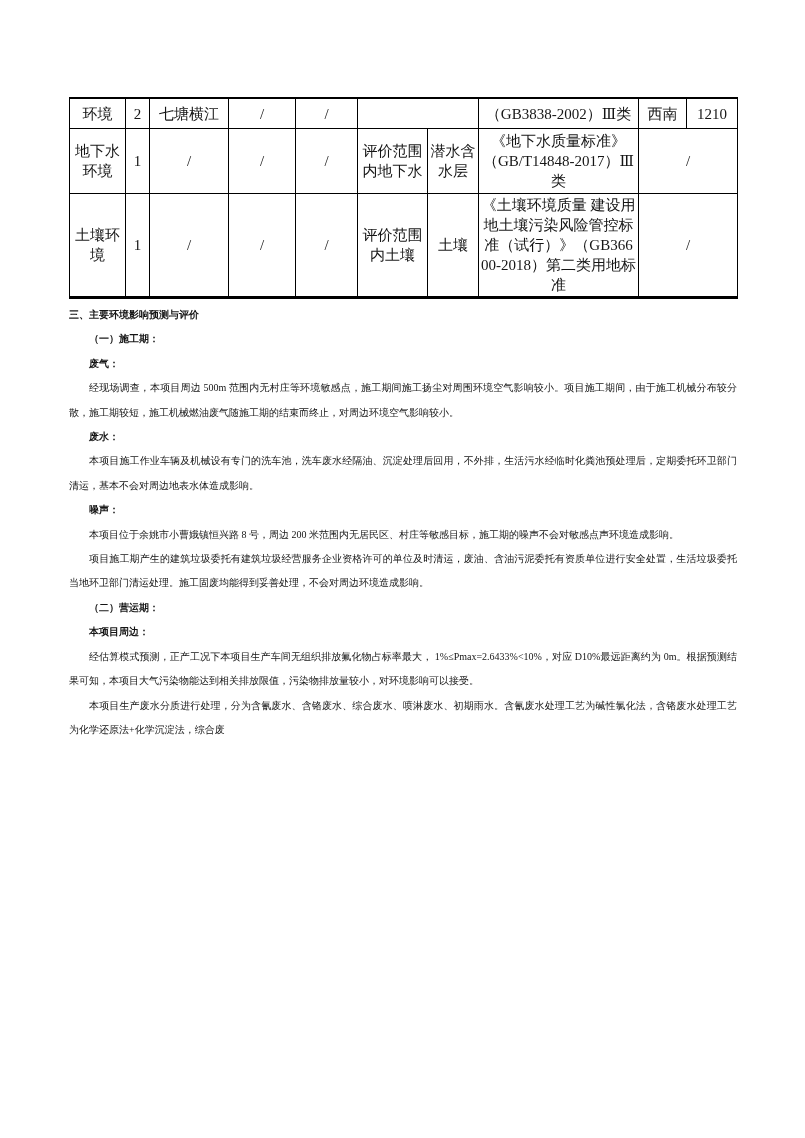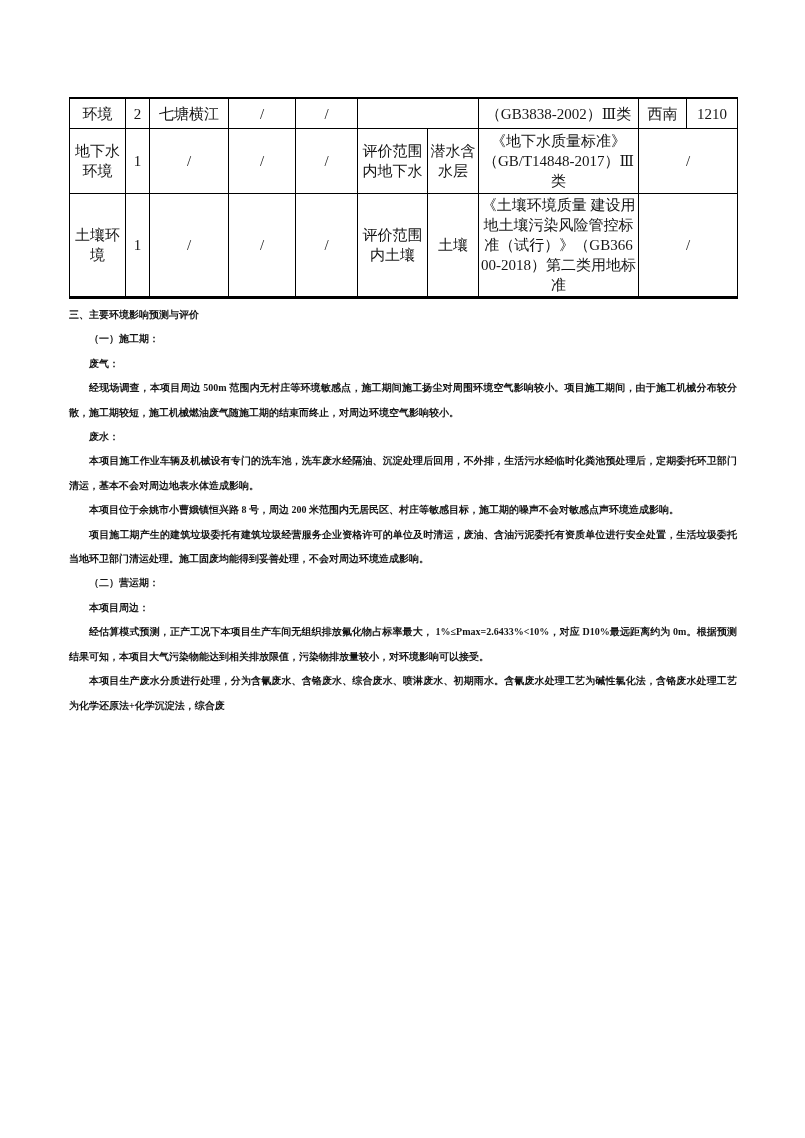--- a/index.html
+++ b/index.html
@@ -52,21 +52,20 @@
   }
   .h-sub{
     font-family:"Liberation Sans","DejaVu Sans",sans-serif;
     font-weight:700;
     text-indent:2em;
   }
   .para{
     text-indent:2em;
     text-align:justify;
     text-justify:inter-ideograph;
-    font-weight:bold;
   }
 </style>
 </head>
 <body>
 
 <div class="page">
 
   <table class="env-table">
     <colgroup>
       <col style="width:56px">
@@ -117,20 +116,21 @@
     </tbody>
   </table>
 
   <div class="content">
     <p class="h-main">三、主要环境影响预测与评价</p>
     <p class="h-sub">（一）施工期：</p>
     <p class="h-sub">废气：</p>
     <p class="para">经现场调查，本项目周边 500m 范围内无村庄等环境敏感点，施工期间施工扬尘对周围环境空气影响较小。项目施工期间，由于施工机械分布较分散，施工期较短，施工机械燃油废气随施工期的结束而终止，对周边环境空气影响较小。</p>
     <p class="h-sub">废水：</p>
     <p class="para">本项目施工作业车辆及机械设有专门的洗车池，洗车废水经隔油、沉淀处理后回用，不外排，生活污水经临时化粪池预处理后，定期委托环卫部门清运，基本不会对周边地表水体造成影响。</p>
+    <p class="h-sub">噪声：</p>
     <p class="para">本项目位于余姚市小曹娥镇恒兴路 8 号，周边 200 米范围内无居民区、村庄等敏感目标，施工期的噪声不会对敏感点声环境造成影响。</p>
     <p class="para">项目施工期产生的建筑垃圾委托有建筑垃圾经营服务企业资格许可的单位及时清运，废油、含油污泥委托有资质单位进行安全处置，生活垃圾委托当地环卫部门清运处理。施工固废均能得到妥善处理，不会对周边环境造成影响。</p>
     <p class="h-sub">（二）营运期：</p>
     <p class="h-sub">本项目周边：</p>
     <p class="para">经估算模式预测，正产工况下本项目生产车间无组织排放氟化物占标率最大， 1%≤Pmax=2.6433%&lt;10%，对应 D10%最远距离约为 0m。根据预测结果可知，本项目大气污染物能达到相关排放限值，污染物排放量较小，对环境影响可以接受。</p>
     <p class="para">本项目生产废水分质进行处理，分为含氰废水、含铬废水、综合废水、喷淋废水、初期雨水。含氰废水处理工艺为碱性氯化法，含铬废水处理工艺为化学还原法+化学沉淀法，综合废</p>
   </div>
 
 </div>
 

